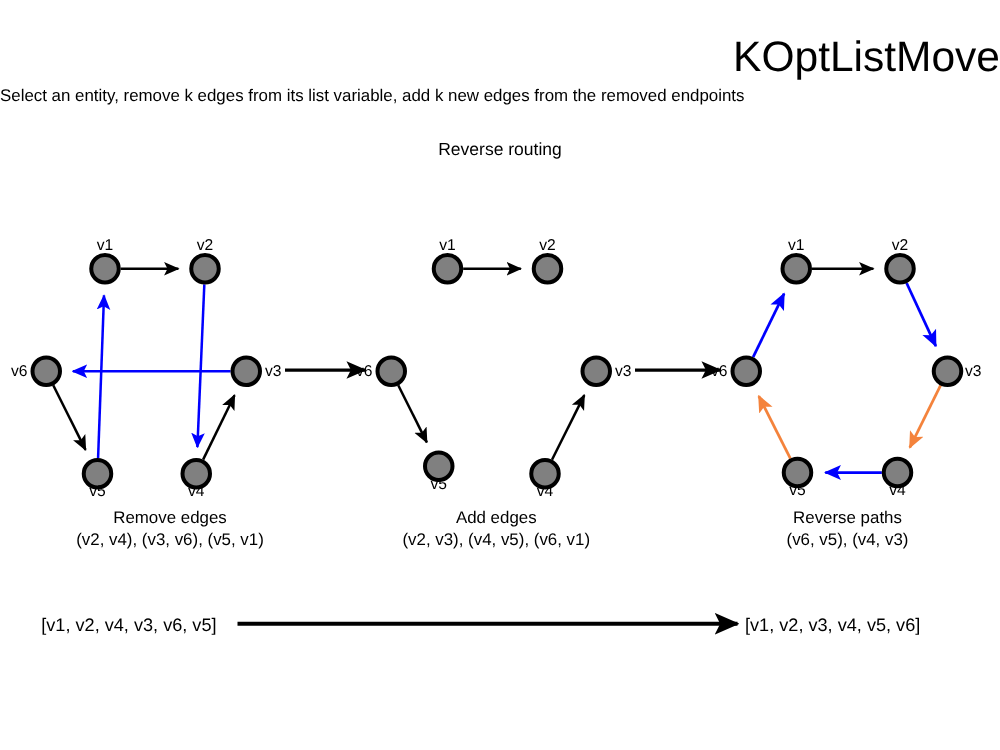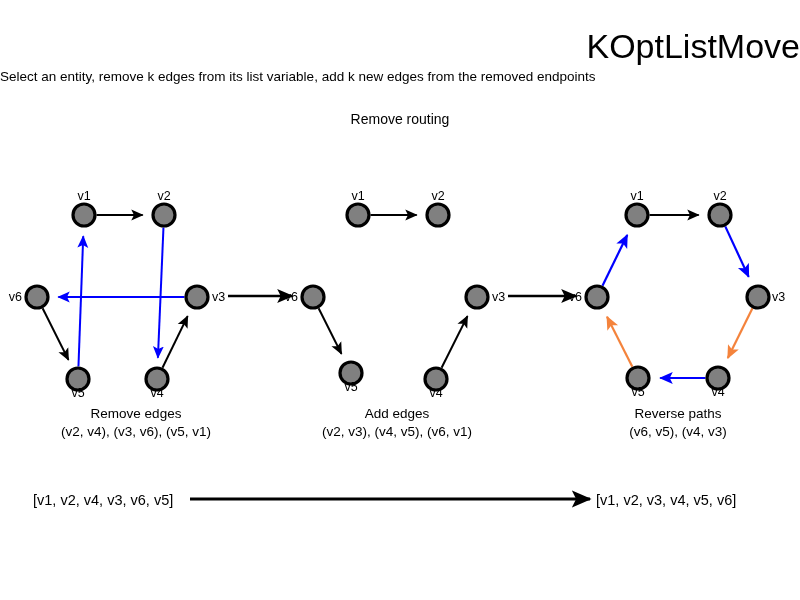--- a/index.html
+++ b/index.html
@@ -66,21 +66,21 @@
   .panel-caption { font-size: 13.5px; }
   .seq-text { font-size: 14.5px; }
 </style>
 </head>
 <body>
 
 <div id="stage">
 
   <div class="title">KOptListMove</div>
   <div class="subtitle">Select an entity, remove k edges from its list variable, add k new edges from the removed endpoints</div>
-  <div class="domain-label">Remove routing</div>
+  <div class="domain-label">Reverse routing</div>
 
   <svg class="graphics" viewBox="0 0 800 600" xmlns="http://www.w3.org/2000/svg">
     <defs id="arrow-defs">
         <marker id="mk-000000" viewBox="0 0 10 10" refX="9.2" refY="5" markerWidth="6.2" markerHeight="6.2" orient="auto-start-reverse" markerUnits="strokeWidth">
           <path d="M 0 0.6 L 10 5 L 0 9.4 L 2.2 5 Z" fill="#000000"></path>
         </marker>
         <marker id="mk-0000ff" viewBox="0 0 10 10" refX="9.2" refY="5" markerWidth="6.2" markerHeight="6.2" orient="auto-start-reverse" markerUnits="strokeWidth">
           <path d="M 0 0.6 L 10 5 L 0 9.4 L 2.2 5 Z" fill="#0000ff"></path>
         </marker>
         <marker id="mk-f4833c" viewBox="0 0 10 10" refX="9.2" refY="5" markerWidth="6.2" markerHeight="6.2" orient="auto-start-reverse" markerUnits="strokeWidth">

